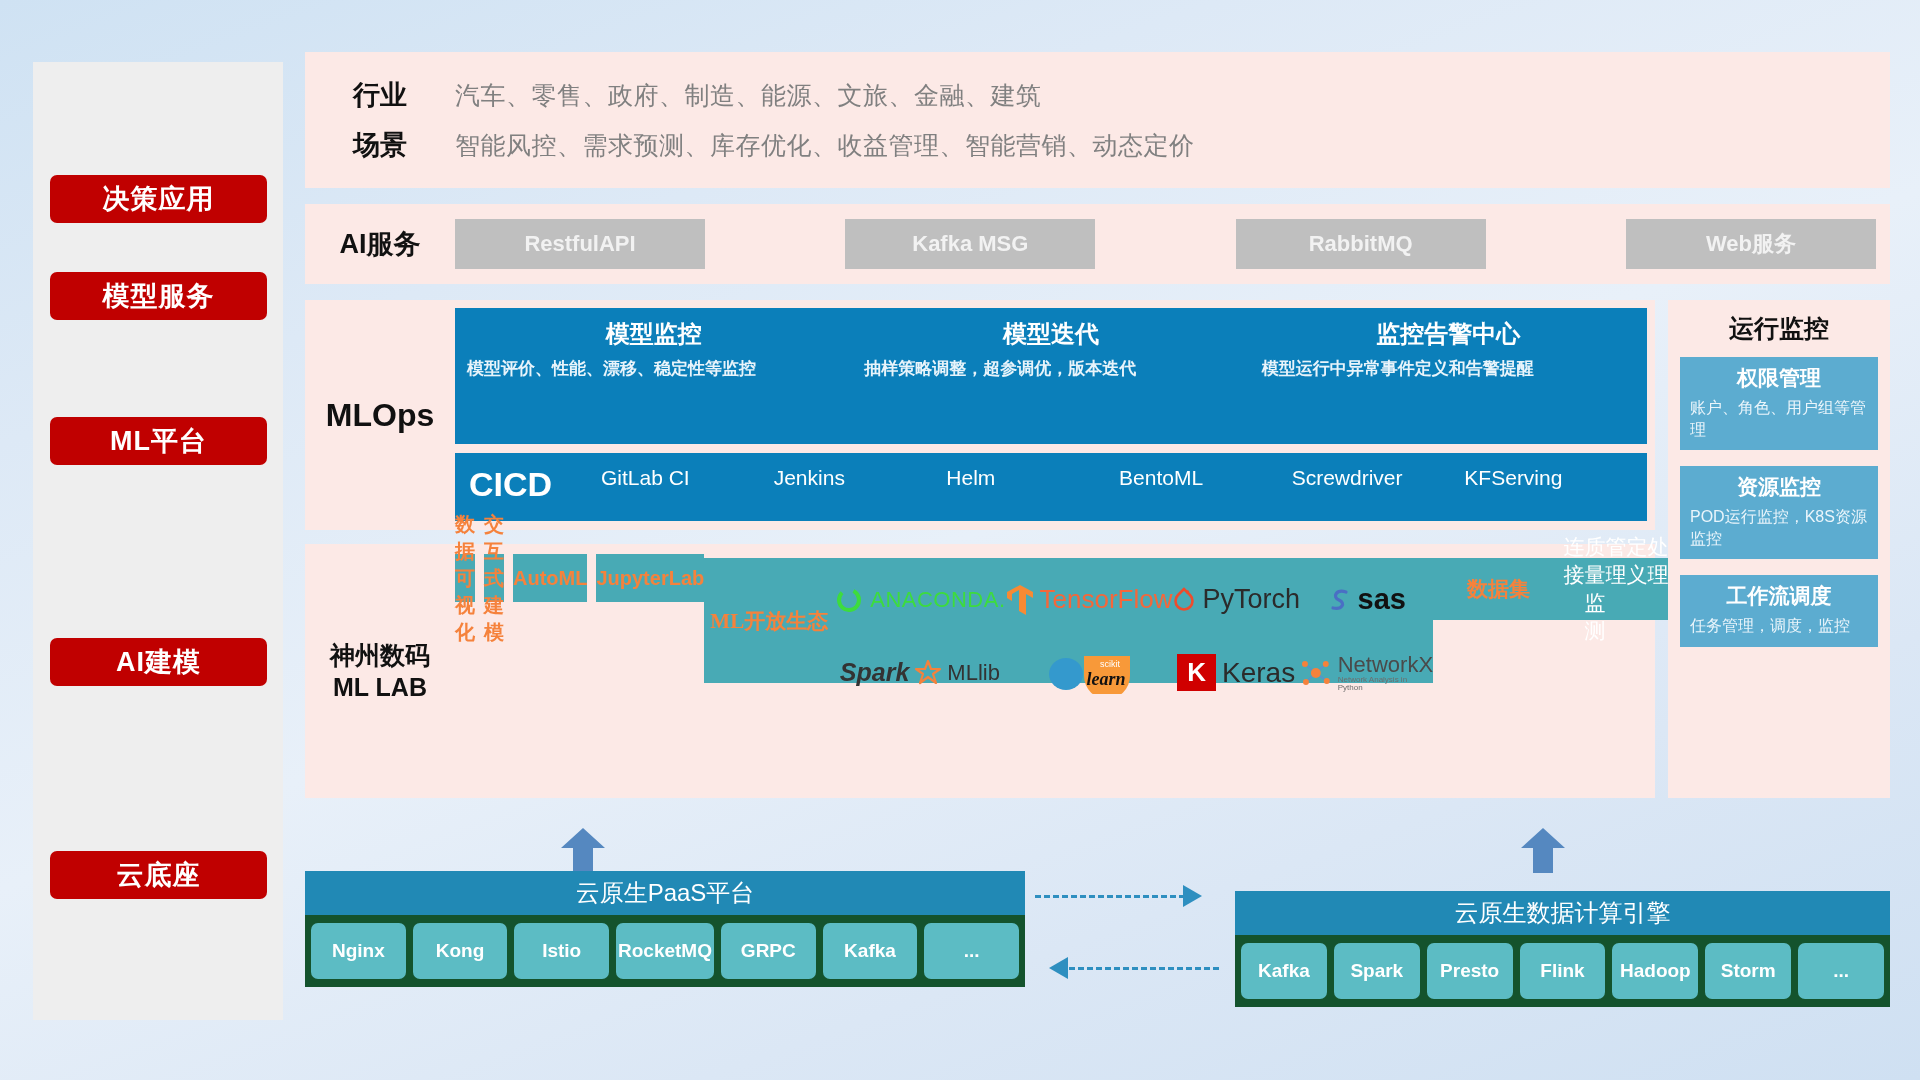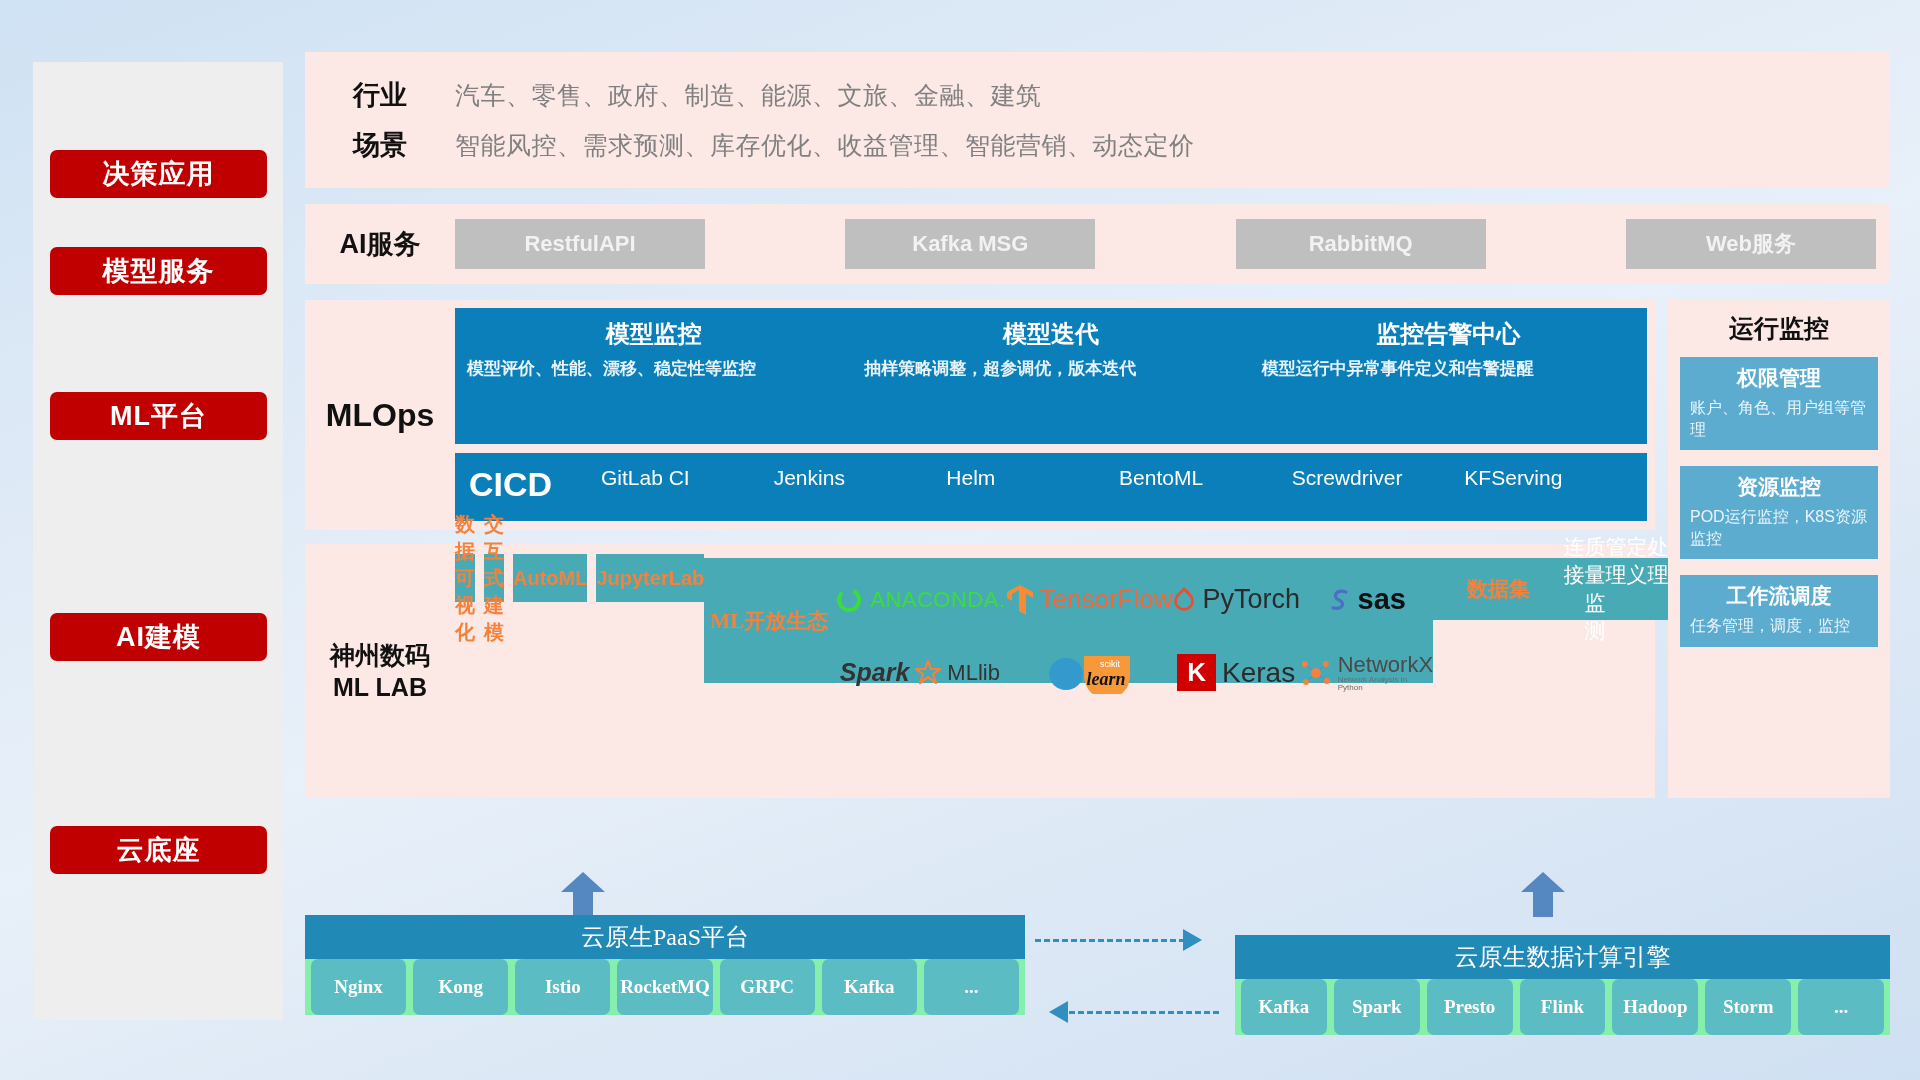--- a/index.html
+++ b/index.html
@@ -15,20 +15,21 @@
     position: absolute; left: 33px; top: 62px;
     width: 250px; height: 958px;
     background: #eeeeee;
   }
   .rail-chip {
     position: absolute; left: 17px; width: 217px; height: 48px;
     background: #c00000; border-radius: 7px;
     color: #ffffff; font-size: 27px; font-weight: bold;
     display: flex; align-items: center; justify-content: center;
     letter-spacing: 1px;
+    margin-top: 25px;
   }
 
   
   #main-col { position: absolute; left: 305px; top: 52px; width: 1585px; }
 
   .panel { background: #fce9e6; position: absolute; }
 
   
   #row-industry { left: 0; top: 0; width: 1585px; height: 136px;
       display: flex; flex-direction: column; justify-content: center; }
@@ -79,31 +80,31 @@
   .data-item { flex: 1; text-align: center; color: #ffffff; font-size: 21px; }
 
   
   #row-monitor { left: 1363px; top: 248px; width: 222px; height: 498px; padding: 8px 12px; }
   #monitor-title { text-align: center; font-size: 25px; font-weight: bold; color: #111; margin: 4px 0 12px; }
   .mon-card { background: #5cacd0; margin-bottom: 16px; padding: 7px 10px 10px; }
   .mon-card h5 { text-align: center; color: #fff; font-size: 21px; font-weight: bold; margin-bottom: 5px; }
   .mon-card p { color: #eaf5fb; font-size: 16px; line-height: 1.35; }
 
   
-  #bottom-wrap { position: absolute; left: 305px; top: 872px; width: 1585px; height: 160px; font-family: Liberation Serif, serif; }
+  #bottom-wrap { position: absolute; left: 305px; top: 828px; width: 1585px; height: 160px; }
   .up-arrow { position: absolute; top: 0; width: 46px; height: 45px; }
   #arrow-left  { left: 255px; }
   #arrow-right { left: 1215px; }
 
   .cloud-block { position: absolute; top: 43px; }
   #cloud-paas { left: 0; width: 720px; }
   #cloud-data { left: 930px; width: 655px; margin-top: 20px; }
   .cloud-head { background: #2189b5; height: 44px; color: #fff; font-size: 24px;
       display: flex; align-items: center; justify-content: center; }
-  .cloud-body { background: #86efac; padding: 0 6px; display: flex; gap: 7px; }
+  .cloud-body { background: #14532d; padding: 8px 6px; display: flex; gap: 7px; }
   .tech-chip { flex: 1; height: 56px; background: #5cbcc4; border-radius: 7px; color: #fff;
       font-size: 19px; font-weight: bold; display: flex; align-items: center; justify-content: center;
       text-align: center; line-height: 1.1; padding: 0 2px; }
 
   #mid-arrows { position: absolute; left: 722px; top: 43px; width: 206px; height: 118px; }
   .dashed-line { position: absolute; height: 0; border-top: 3px dashed #2e8fc0; }
   .tri { position: absolute; width: 0; height: 0; }
 </style>
 </head>
 <body>

